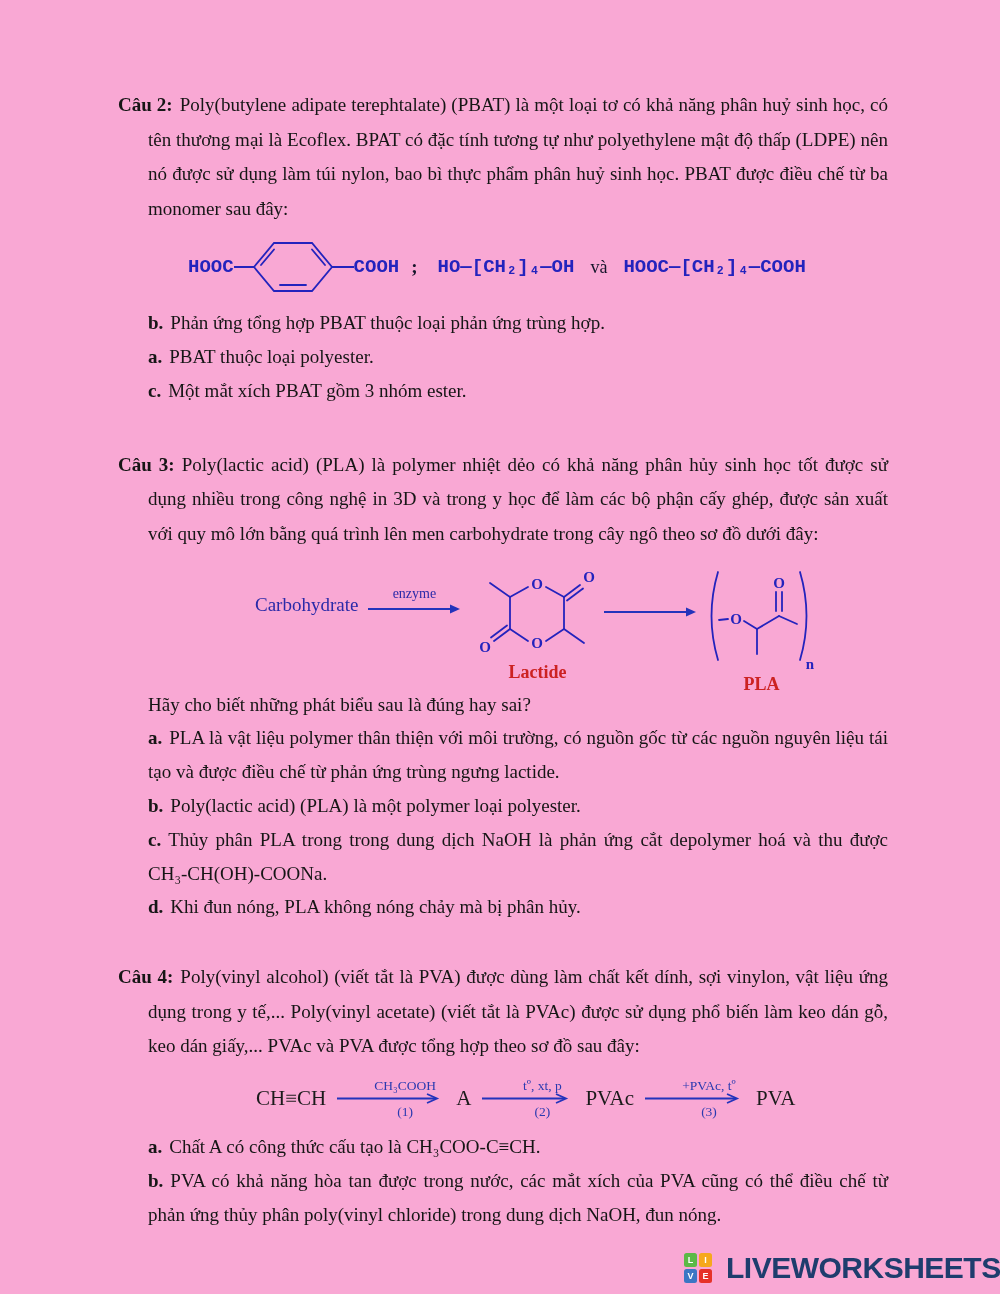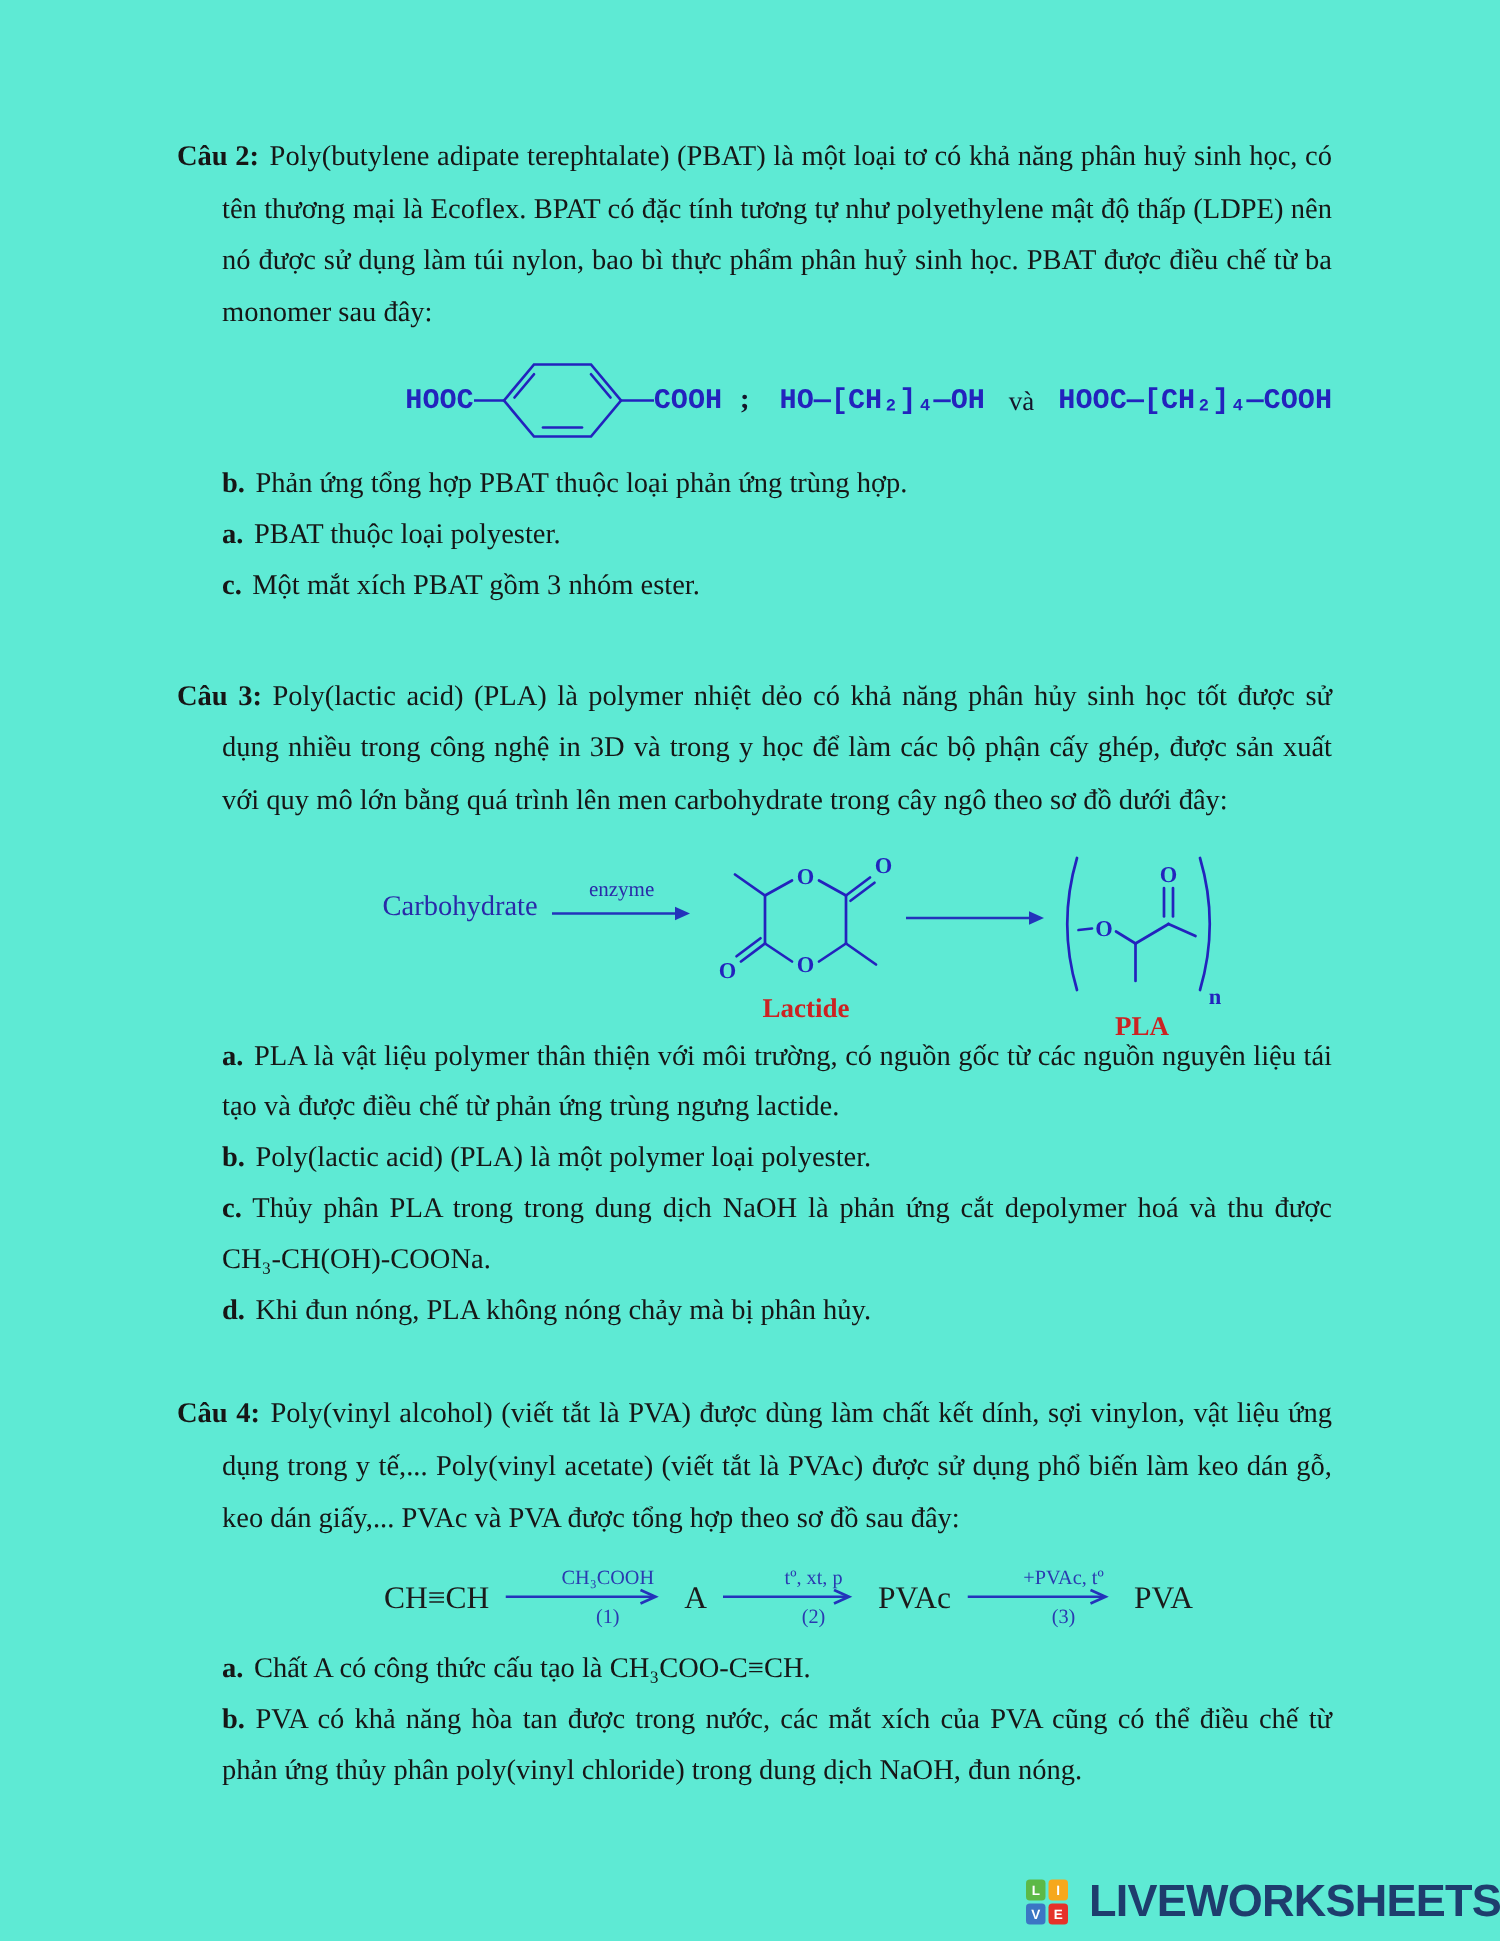--- a/index.html
+++ b/index.html
@@ -1,19 +1,19 @@
 <!DOCTYPE html>
 <html><head>
 <meta charset="utf-8">
 <style>
   html,body{margin:0;padding:0;background:#ffffff;}
   #page{
     position:relative;
     width:1000px;height:1294px;
-    background:#5eead4;
+    background:#f9a8d4;
     font-family:"Liberation Serif", serif;
     color:#161616;
     overflow:hidden;
   }
   #content{
     position:absolute;
     left:118px;top:88px;
     width:770px;
   }
   .qpara{
@@ -36,21 +36,20 @@
   .gap-q3{height:40px;}
   .gap-q4{height:36px;}
 
   
   .formula-row{
     display:flex;
     align-items:center;
     margin:8px 0 6px 70px;
     height:66px;
     white-space:nowrap;
-    justify-content:flex-end;
   }
   .chem-mono{
     font-family:"Liberation Mono","DejaVu Sans Mono",monospace;
     font-size:19px;
     font-weight:bold;
     color:#2323bd;
   }
   .sep{font-size:19px;color:#15152a;margin:0 20px 0 12px;font-weight:bold;}
   .and{font-size:18px;color:#15152a;margin:0 16px;}
   svg.struct-svg line, svg.struct-svg path, svg.struct-svg polyline{
@@ -240,20 +239,21 @@
             <line x1="82" y1="47" x2="82" y2="28"></line>
             <text x="36" y="60" text-anchor="middle">O</text>
             <text x="79" y="24" text-anchor="middle">O</text>
             <text x="110" y="105" text-anchor="middle" font-size="15">n</text>
           </svg>
           <div class="red-label">PLA</div>
         </div>
       </div>
 
       <div class="stmts">
+        <p class="stmt">Hãy cho biết những phát biểu sau là đúng hay sai?</p>
         <p class="stmt"><b class="sk">a.</b><span>PLA là vật liệu polymer thân thiện với môi trường, có nguồn gốc từ các nguồn nguyên liệu tái tạo và được điều chế từ phản ứng trùng ngưng lactide.</span></p>
         <p class="stmt"><b class="sk">b.</b><span>Poly(lactic acid) (PLA) là một polymer loại polyester.</span></p>
         <p class="stmt"><b class="sk">c.</b><span>Thủy phân PLA trong trong dung dịch NaOH là phản ứng cắt depolymer hoá và thu được CH₃-CH(OH)-COONa.</span></p>
         <p class="stmt"><b class="sk">d.</b><span>Khi đun nóng, PLA không nóng chảy mà bị phân hủy.</span></p>
       </div>
     </section>
 
     <div class="gap-q4"></div>
 
     <section>

